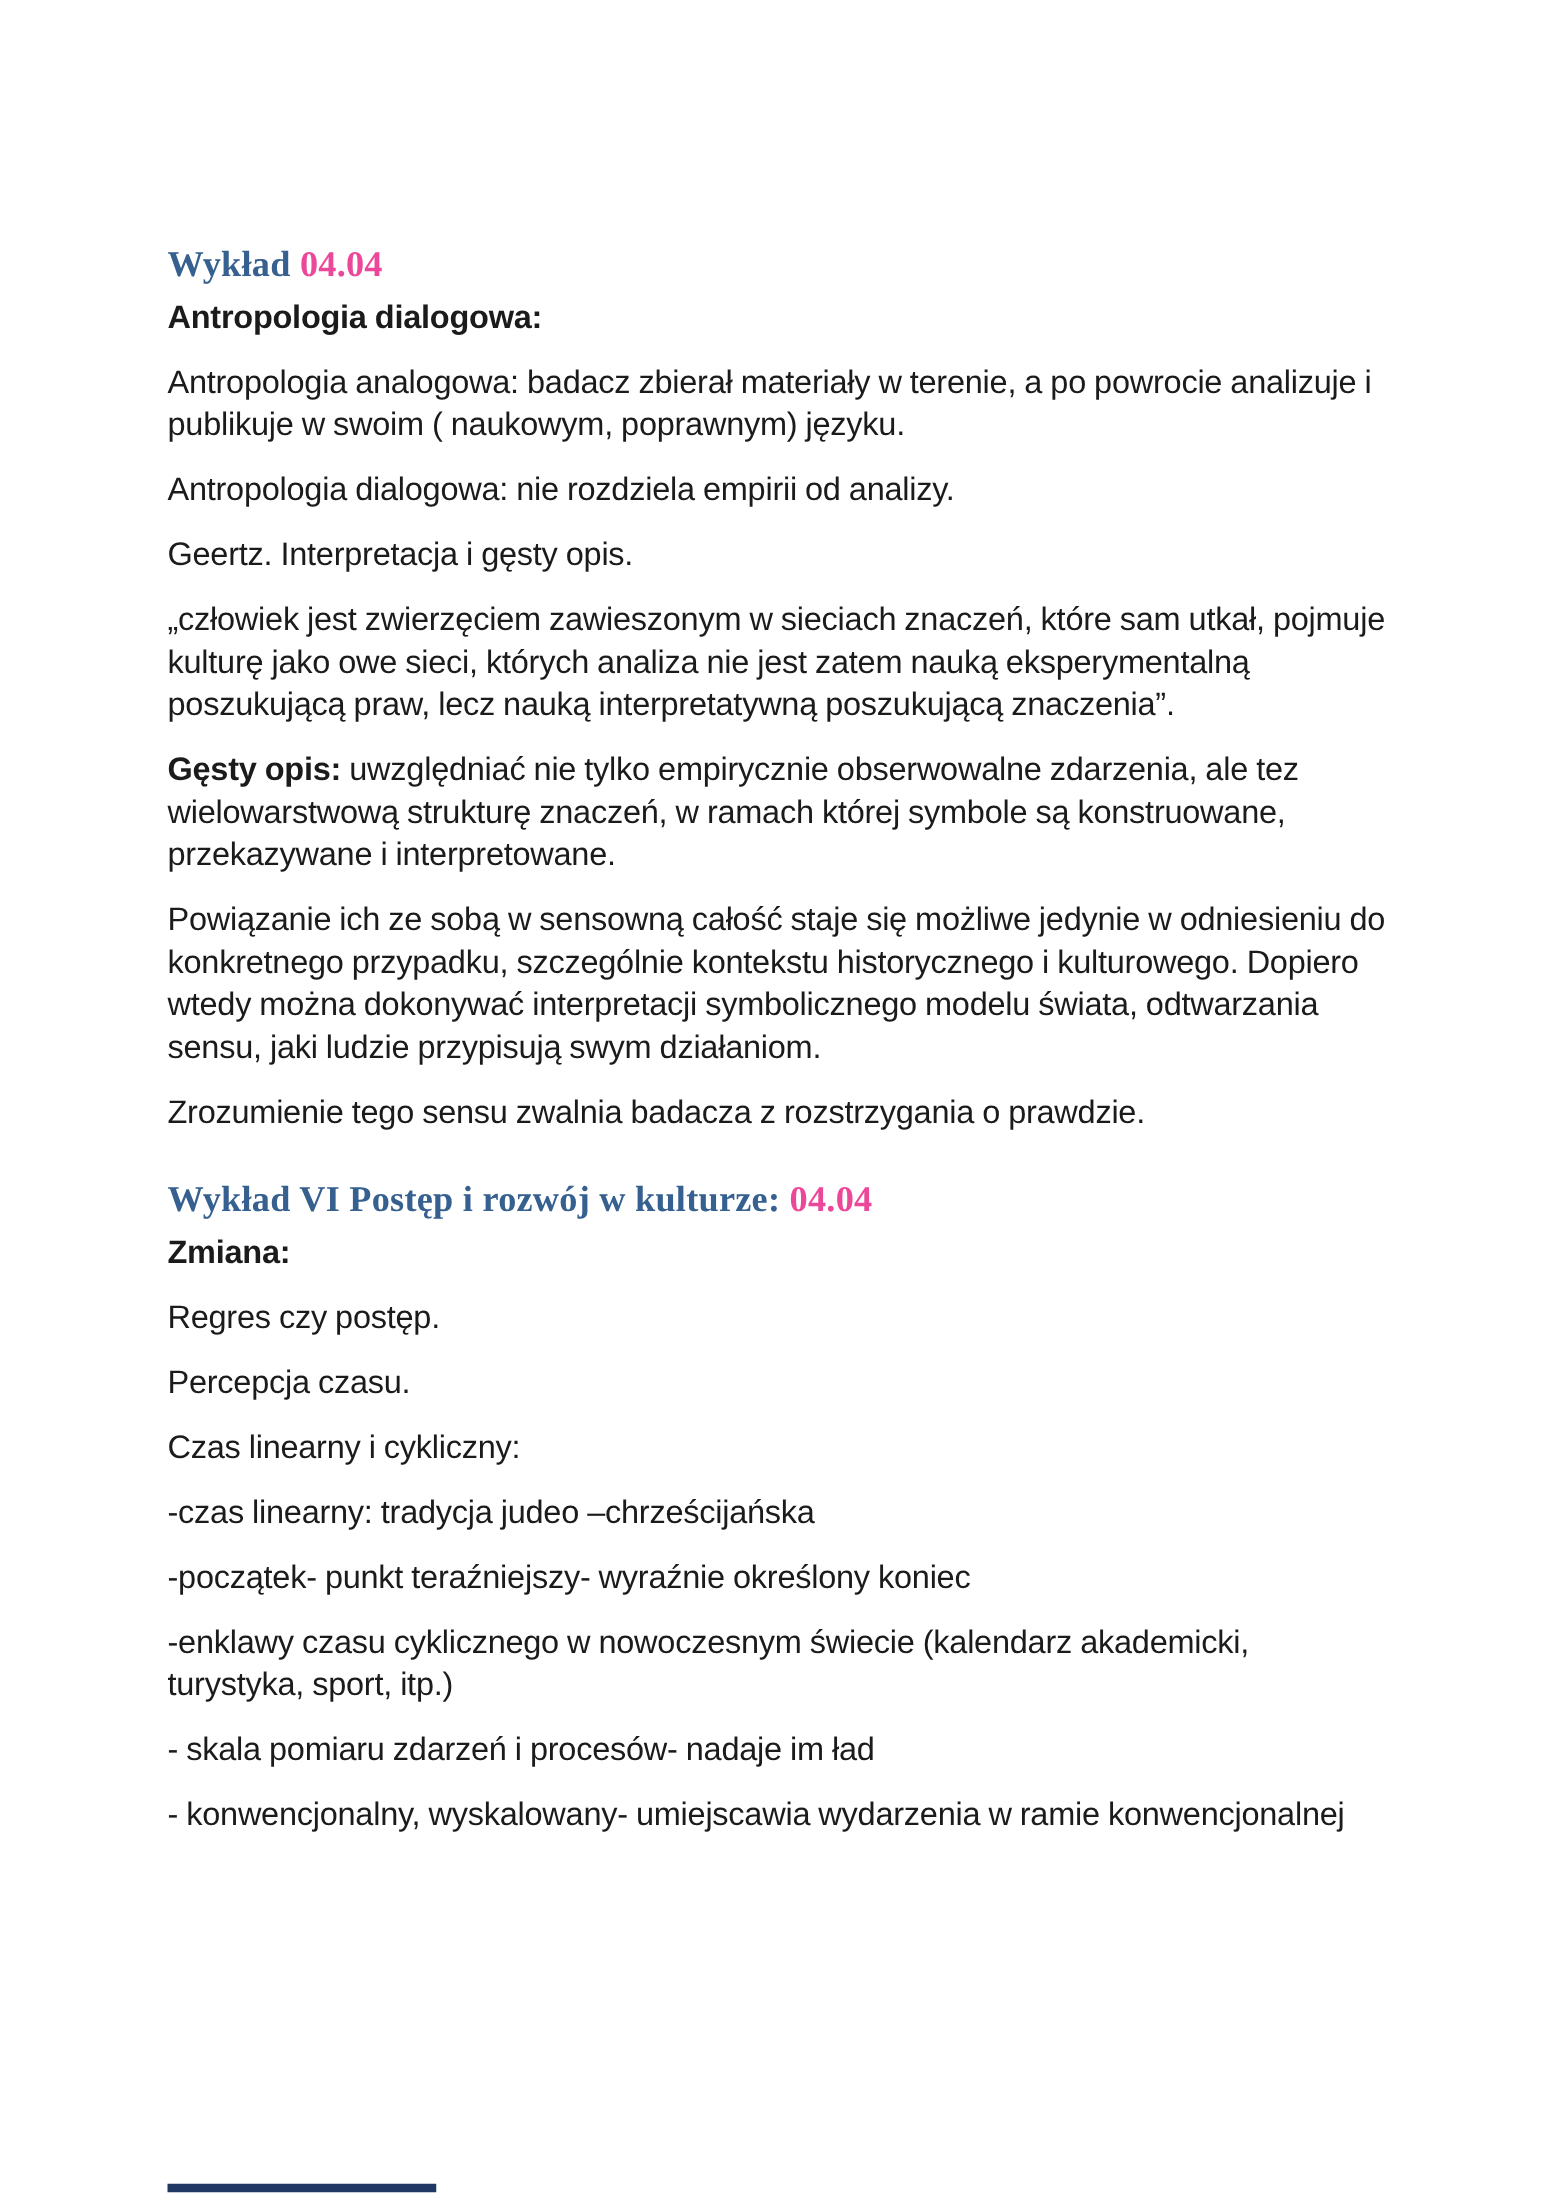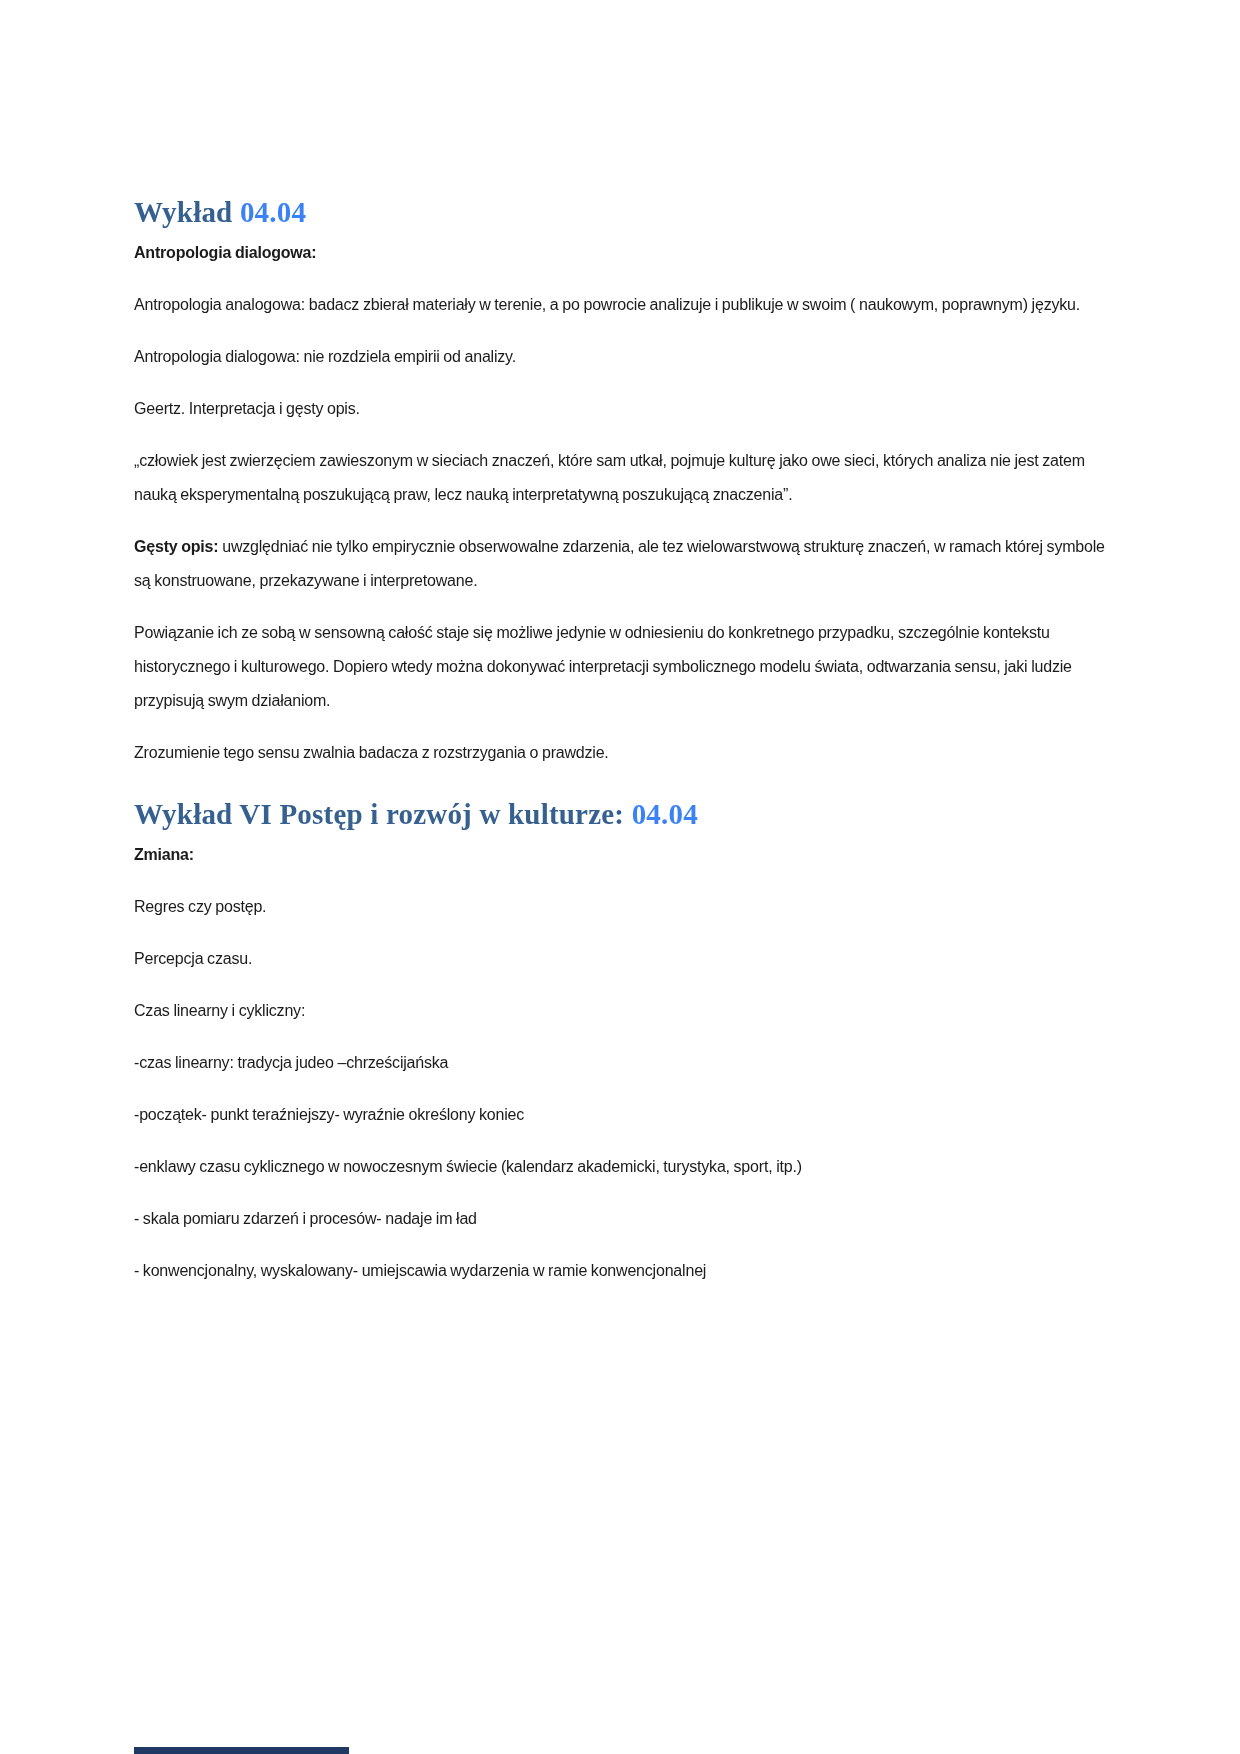--- a/index.html
+++ b/index.html
@@ -20,24 +20,24 @@
   }
   .heading{
     font-family:"Liberation Serif", serif;
     font-weight:bold;
     font-size:29px;
     line-height:36px;
     margin:0 0 6px 0;
     color:#36608f;
     letter-spacing:0.2px;
   }
-  .heading .h-date{color:#3b82f6;}
-  .heading.second{margin-top:26px;}
+  .heading .h-date{color:#ec4899;}
+  .heading.second{margin-top:36px;}
   .para{
-    font-size:16px;
+    font-size:26px;
     line-height:34px;
     margin:0 0 18px 0;
     color:#1b1b1b;
     letter-spacing:-0.2px;
     word-spacing:-0.5px;
   }
   .para.bold{font-weight:bold;}
   .para .lead{font-weight:bold;}
   .next-page-sliver{
     position:absolute;

